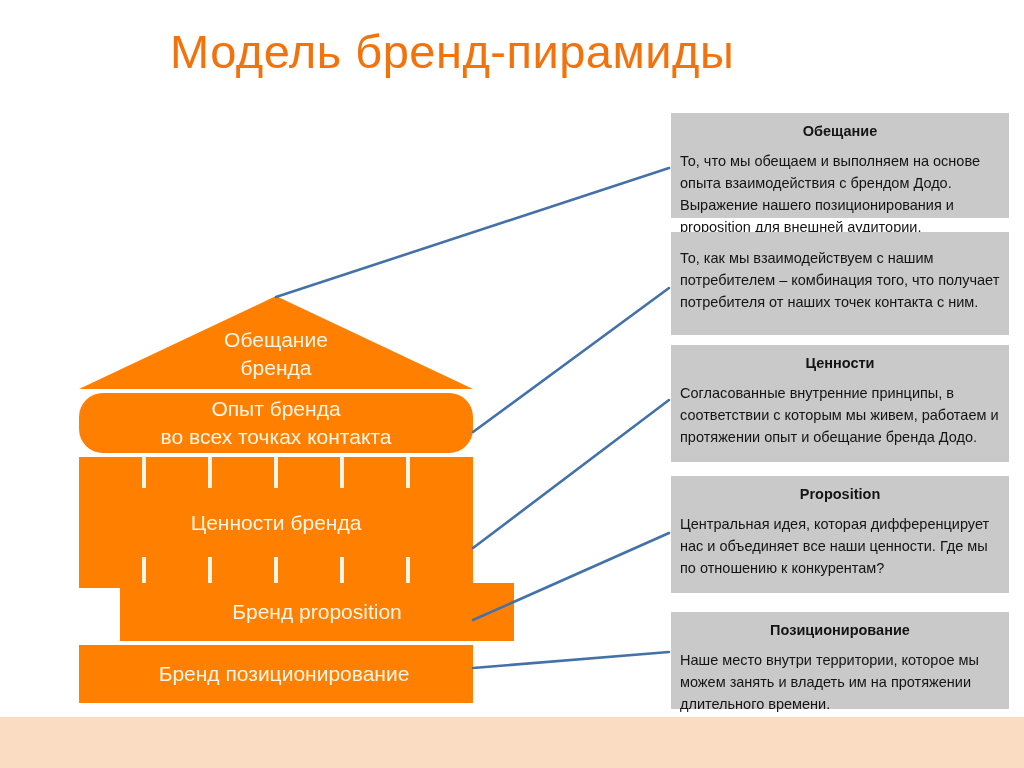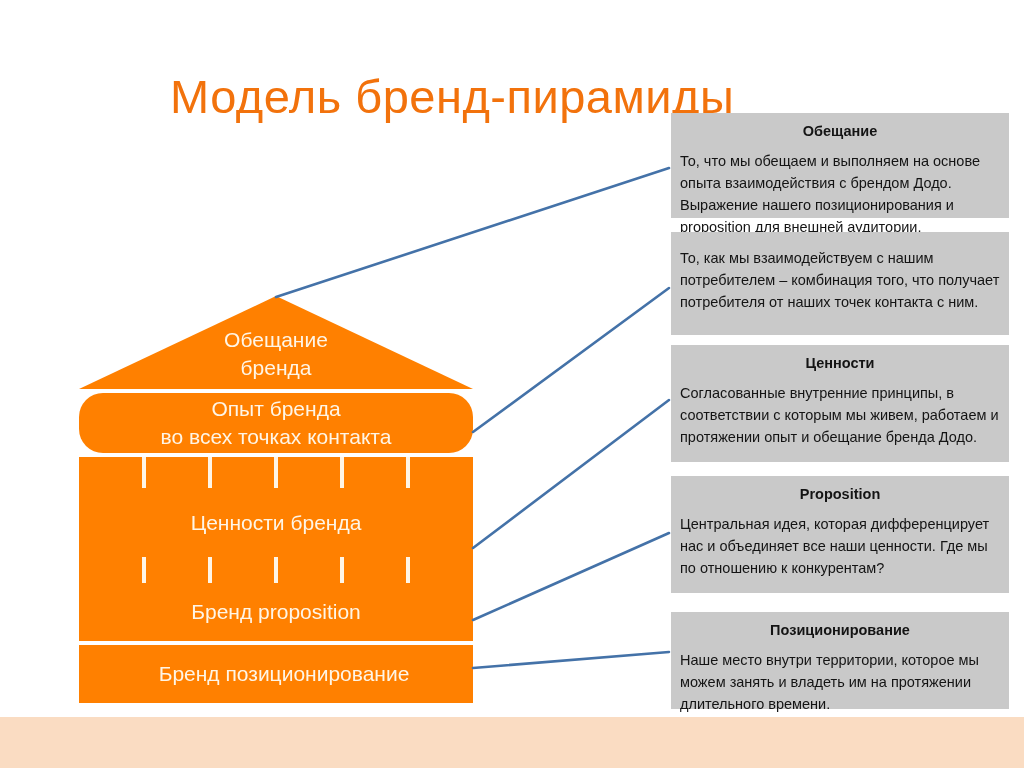--- a/index.html
+++ b/index.html
@@ -18,21 +18,20 @@
   
   #page-title {
     position: absolute;
     left: 170px;
     top: 24px;
     font-size: 47px;
     font-weight: 400;
     color: #F2720C;
     letter-spacing: 0.5px;
     white-space: nowrap;
-    margin-top: 45px;
   }
 
   
   #pyramid {
     position: absolute;
     left: 79px;
     top: 296px;
     width: 394px;
     height: 410px;
   }
@@ -69,21 +68,21 @@
     width: 394px;
     text-align: center;
     color: #FFF5E6;
     font-size: 21px;
     line-height: 1.32;
     pointer-events: none;
   }
 
   #band-experience { top: 97px;  height: 60px; border-radius: 24px; }
   #band-values     { top: 161px; height: 131px; }
-  #band-prop       { top: 287px; height: 58px; }
+  #band-prop       { top: 287px; height: 58px; margin-left: 41px; }
   #band-position   { top: 349px; height: 58px; padding-left: 16px; }
 
   
   .brick-tick {
     position: absolute;
     width: 4px;
     background: #FFF5E6;
   }
   .brick-top    { top: 0; height: 31px; }
   .brick-bottom { bottom: 0; height: 31px; }

